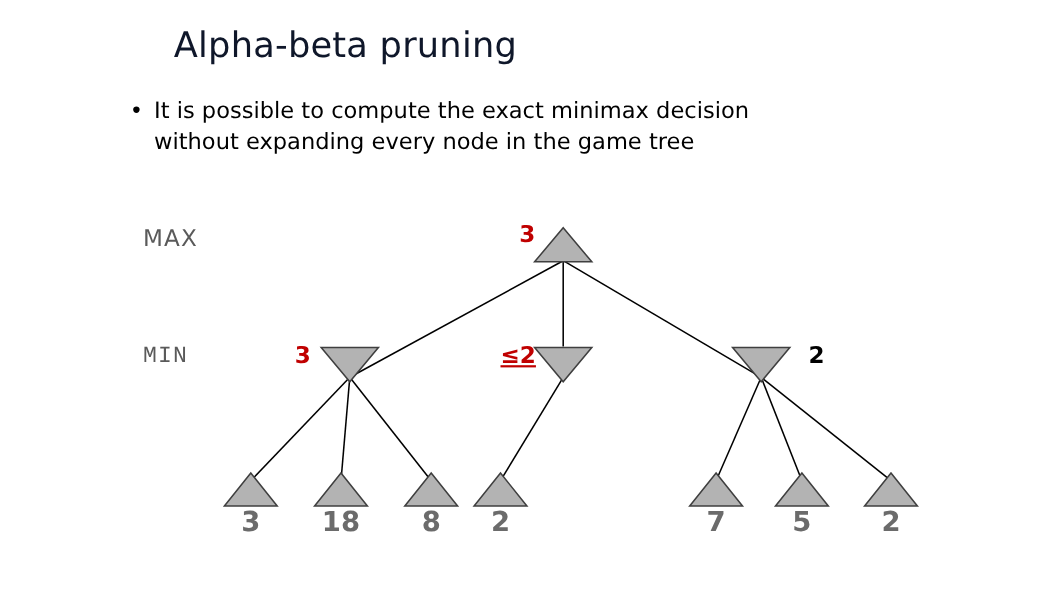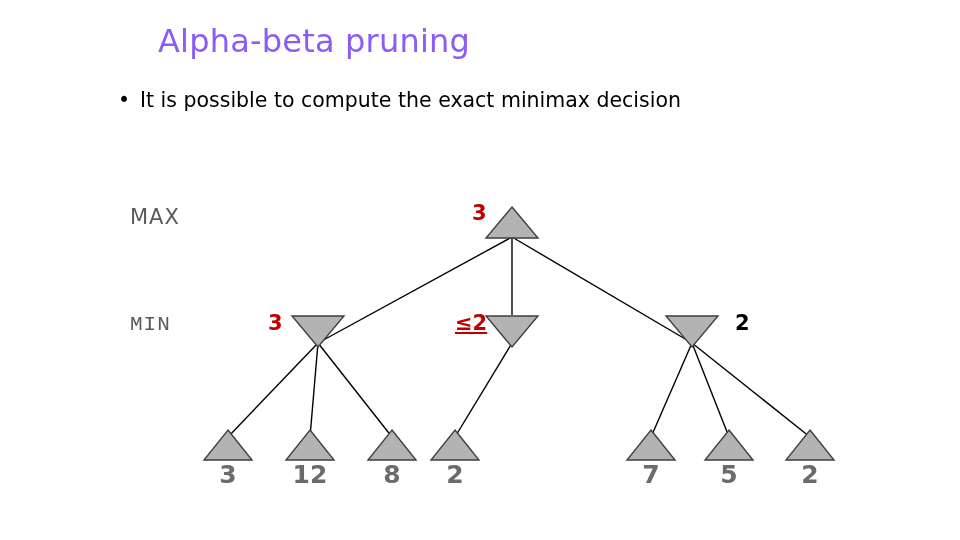--- a/index.html
+++ b/index.html
@@ -16,21 +16,21 @@
   }
   .slide {
     position: absolute;
     inset: 0;
   }
   .title {
     position: absolute;
     left: 158px;
     top: 22px;
     font-size: 32px;
-    color: #8b5cf6;
+    color: #0f172a;
     letter-spacing: 0.2px;
     white-space: nowrap;
   }
   .bullet-block {
     position: absolute;
     left: 118px;
     top: 86px;
     width: 700px;
     font-size: 20.5px;
     color: #000000;
@@ -90,20 +90,21 @@
 </head>
 <body>
 
 <div class="slide">
 
   <div class="title">Alpha-beta pruning</div>
 
   <div class="bullet-block">
     <span class="bullet-dot">•</span>
     <span class="bullet-text">It is possible to compute the exact minimax decision</span>
+    <span class="bullet-text l2">without expanding every node in the game tree</span>
   </div>
 
   <div class="diagram">
 
     <div class="row-label lbl-max">MAX</div>
     <div class="row-label lbl-min">MIN</div>
 
     <svg class="tree" viewBox="0 0 960 330">
 
       <g stroke="#000000" stroke-width="1.4" fill="none">
@@ -136,21 +137,21 @@
       <polygon points="729,255 753,285 705,285" fill="#b3b3b3" stroke="#3f3f3f" stroke-width="1.4"></polygon>
       <polygon points="810,255 834,285 786,285" fill="#b3b3b3" stroke="#3f3f3f" stroke-width="1.4"></polygon>
     </svg>
 
     <div class="val val-red" style="left:472px; top:26px;">3</div>
     <div class="val val-red" style="left:268px; top:136px;">3</div>
     <div class="val val-red" style="left:455px; top:136px; text-decoration:underline;">≤2</div>
     <div class="val val-black" style="left:735px; top:136px;">2</div>
 
     <div class="leaf-num" style="left:198px; top:285px;">3</div>
-    <div class="leaf-num" style="left:280px; top:285px;">12</div>
+    <div class="leaf-num" style="left:280px; top:285px;">18</div>
     <div class="leaf-num" style="left:362px; top:285px;">8</div>
     <div class="leaf-num" style="left:425px; top:285px;">2</div>
     <div class="leaf-num" style="left:621px; top:285px;">7</div>
     <div class="leaf-num" style="left:699px; top:285px;">5</div>
     <div class="leaf-num" style="left:780px; top:285px;">2</div>
 
   </div>
 </div>
 
 </body></html>

